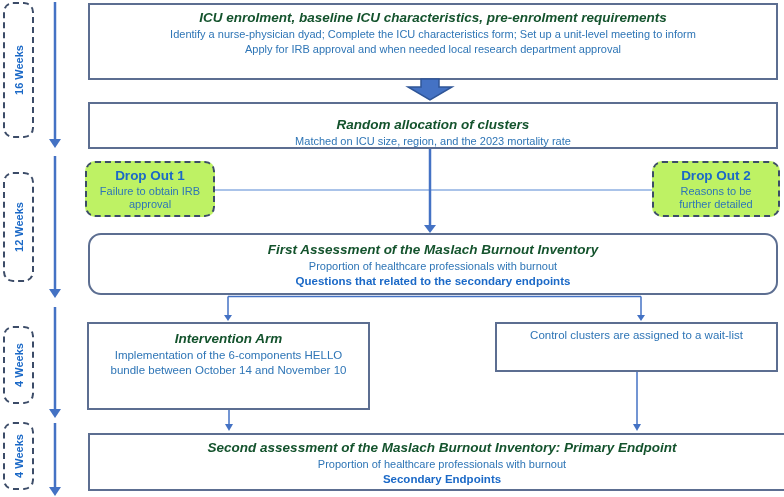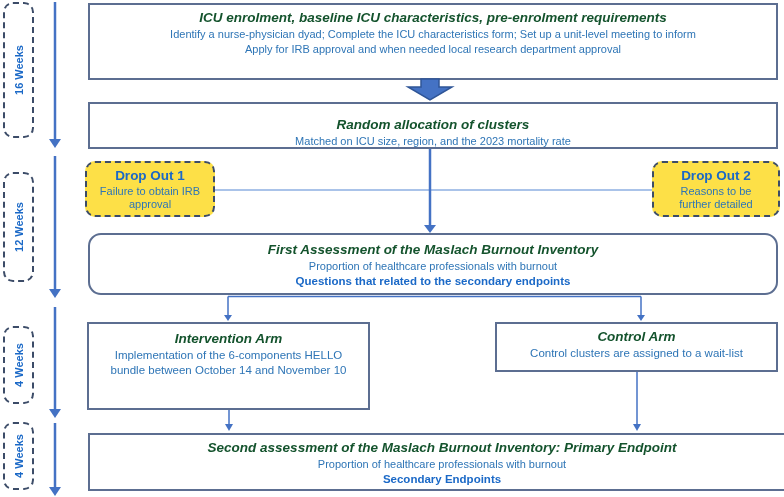--- a/index.html
+++ b/index.html
@@ -8,21 +8,21 @@
     font-family:"Liberation Sans","DejaVu Sans",sans-serif;
   }
   .box{
     position:absolute;background:#ffffff;border:2px solid #5c6e91;
     box-sizing:border-box;text-align:center;color:#2e75b6;
   }
   .box .title{font-weight:bold;color:#14532d;font-size:13.5px;line-height:1.35;font-style:italic;}
   .box .sub{font-size:11px;line-height:1.3;color:#2e75b6;}
   .box .emph{font-size:11.5px;line-height:1.35;font-weight:bold;color:#1b69c7;}
   .dashedbox{
-    position:absolute;background:#fde047;border:2px dashed #3c4c68;border-radius:10px;
+    position:absolute;background:#bef264;border:2px dashed #3c4c68;border-radius:10px;
     box-sizing:border-box;text-align:center;color:#2e75b6;
   }
   .dashedbox .title{font-weight:bold;color:#1b69c7;font-size:13.5px;line-height:1.3;}
   .dashedbox .sub{font-size:11px;line-height:1.25;color:#2e75b6;}
   .weekbox{
     position:absolute;border:2px dashed #3c4c68;border-radius:10px;background:#ffffff;
     box-sizing:border-box;display:flex;align-items:center;justify-content:center;
   }
   .weekbox span{
     transform:rotate(-90deg);white-space:nowrap;font-weight:bold;
@@ -76,21 +76,20 @@
     <div class="sub">Proportion of healthcare professionals with burnout</div>
     <div class="emph">Questions that related to the secondary endpoints</div>
   </div>
 
   <div class="box pt6 px8" style="left:87px;top:322px;width:283px;height:88px;">
     <div class="title">Intervention Arm</div>
     <div class="sub" style="font-size:11.5px;">Implementation of the 6-components HELLO bundle between October 14 and November 10</div>
   </div>
 
   <div class="box pt4 px8" style="left:495px;top:322px;width:283px;height:50px;">
-    <div class="title">Control Arm</div>
     <div class="sub" style="font-size:11.5px;">Control clusters are assigned to a wait-list</div>
   </div>
 
   <div class="box pt4 px8" style="left:88px;top:433px;width:708px;height:58px;">
     <div class="title">Second assessment of the Maslach Burnout Inventory: Primary Endpoint</div>
     <div class="sub">Proportion of healthcare professionals with burnout</div>
     <div class="emph">Secondary Endpoints</div>
   </div>
 
   <svg id="connectors" width="784" height="497" viewBox="0 0 784 497">

